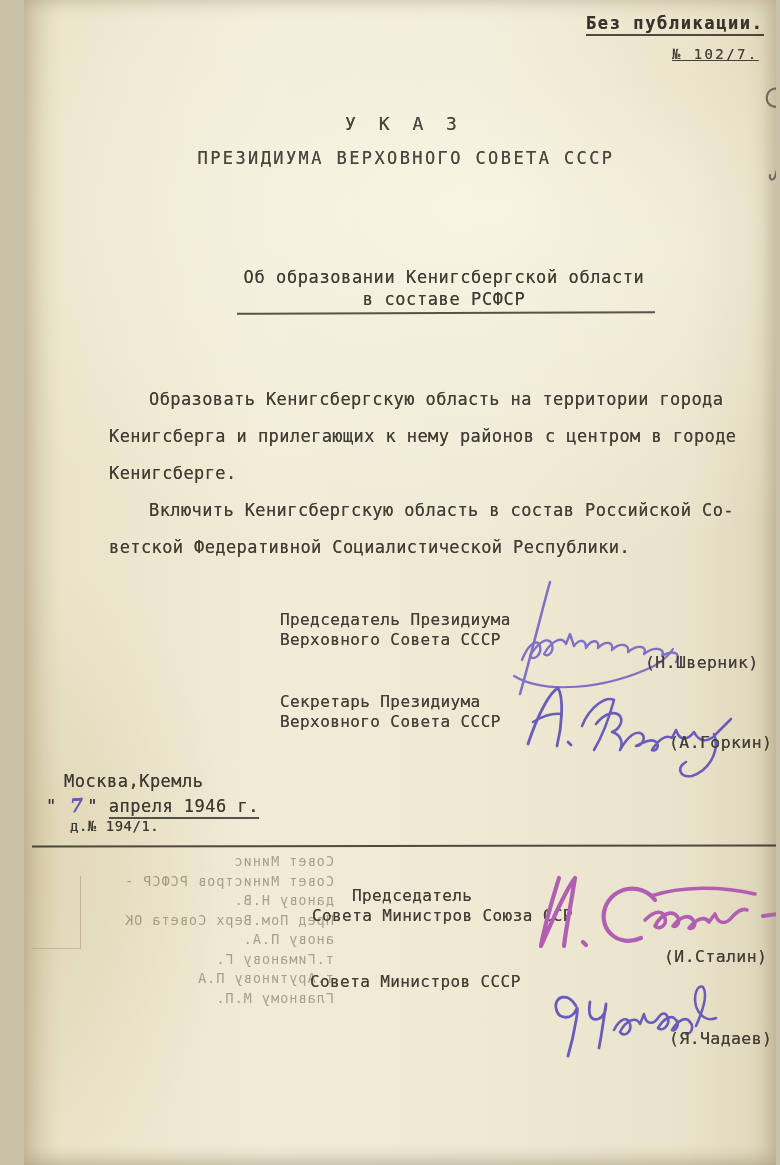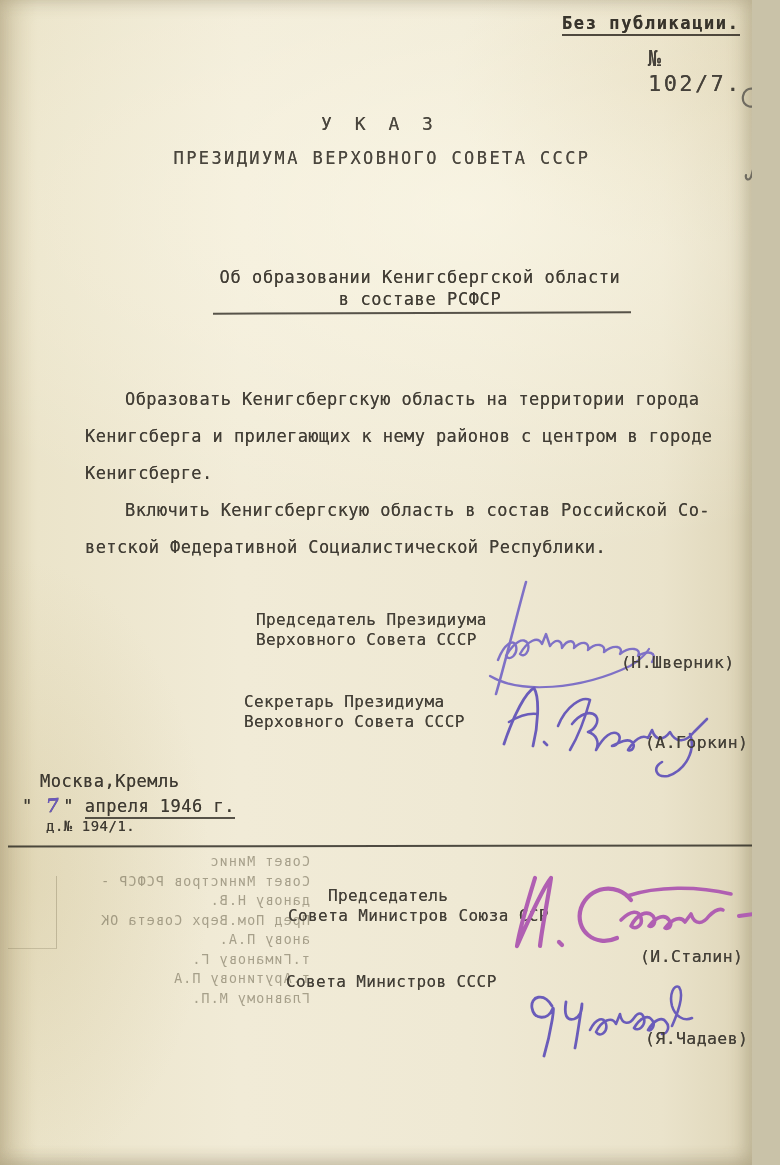--- a/index.html
+++ b/index.html
@@ -6,41 +6,42 @@
   .page{
     position:relative;width:752px;height:1165px;overflow:hidden;
     font-family:"DejaVu Sans Mono","Liberation Mono",monospace;
     color:#3e3a32;
     background:
       radial-gradient(ellipse 900px 500px at 62% 18%, rgba(255,252,238,.55), rgba(255,252,238,0) 70%),
       radial-gradient(ellipse 300px 220px at 90% 7%, rgba(214,196,150,.25), rgba(214,196,150,0) 75%),
       radial-gradient(ellipse 260px 420px at 2% 75%, rgba(205,190,145,.35), rgba(205,190,145,0) 75%),
       linear-gradient(90deg,#ddd3b2 0%, #ebe4ca 5%, #f1ebd7 32%, #efe9d4 62%, #eae3cb 88%, #ded5b8 100%);
     box-shadow: inset -10px 0 16px rgba(120,108,75,.22), inset 12px 0 20px rgba(120,108,75,.18), inset 0 -8px 14px rgba(120,108,75,.12);
+    margin-left: 24px;
   }
   .tw{ text-shadow:0 0 .6px rgba(55,50,40,.75); }
   .abs{ position:absolute; }
 
   .stamp{ left:562px; top:13px; font-size:17px; font-weight:bold; letter-spacing:1.6px;
           border-bottom:2px solid rgba(50,45,36,.85); padding-bottom:1px; color:#38342c;}
-  .docnum{ left:648px; top:46px; font-size:22px; letter-spacing:2.4px; color:#45413a;}
+  .docnum{ left:648px; top:46px; font-size:14px; letter-spacing:2.4px; color:#45413a;text-decoration:underline;}
 
   .title{ left:0; top:113px; width:760px; text-align:center; font-size:18px; letter-spacing:6px; color:#4a463e;}
   .subtitle{ left:0; top:148px; width:764px; text-align:center; font-size:17px; letter-spacing:2.4px; color:#4a463e;}
 
   .subject{ left:60px; top:266px; width:720px; text-align:center; font-size:17px; letter-spacing:.6px; line-height:22px; color:#403c34;}
   .subject-underline{ left:213px; top:312px; width:418px; height:0; border-top:2.5px solid rgba(48,44,36,.8); transform:rotate(-.2deg);}
 
   .body{ left:85px; top:381px; width:645px; font-size:17px; letter-spacing:.4px; line-height:37px; color:#413d35;}
   .body p{ margin:0; text-indent:40px; }
 
   .sig-role{ font-size:16px; line-height:19.5px; letter-spacing:.4px; color:#433f37;}
   .sig-name{ font-size:16.5px; letter-spacing:.4px; color:#433f37;}
   .sig1{ left:256px; top:610px; } .name1{ left:621px; top:653px; }
-  .sig2{ left:244px; top:692px; } .name2{ left:645px; top:733px; }
+  .sig2{ left:256px; top:692px; } .name2{ left:645px; top:733px; }
   .sig3{ left:288px; top:886px; } .sig3 .l1{ padding-left:40px; } .name3{ left:640px; top:947px; }
   .sig4{ left:278px; top:972px; } .sig4 .l2{ padding-left:8px; }  .name4{ left:645px; top:1029px; }
 
   .place{ left:40px; top:771px; font-size:17px; letter-spacing:.5px;}
   .dateline{ left:22px; top:794px; font-size:17px; letter-spacing:.5px;}
   .dateline .day{ font-family:"DejaVu Serif","Liberation Serif",serif; font-style:italic; font-weight:bold;
                   color:#6b58bd; display:inline-block; transform:rotate(-4deg); font-size:19px; padding:0 3px;}
   .dateline .tail-ul{ border-bottom:2px solid rgba(48,44,36,.8); padding-bottom:1px;}
   .fileno{ left:46px; top:818px; font-size:14px; letter-spacing:.5px;text-align:center;}
 

